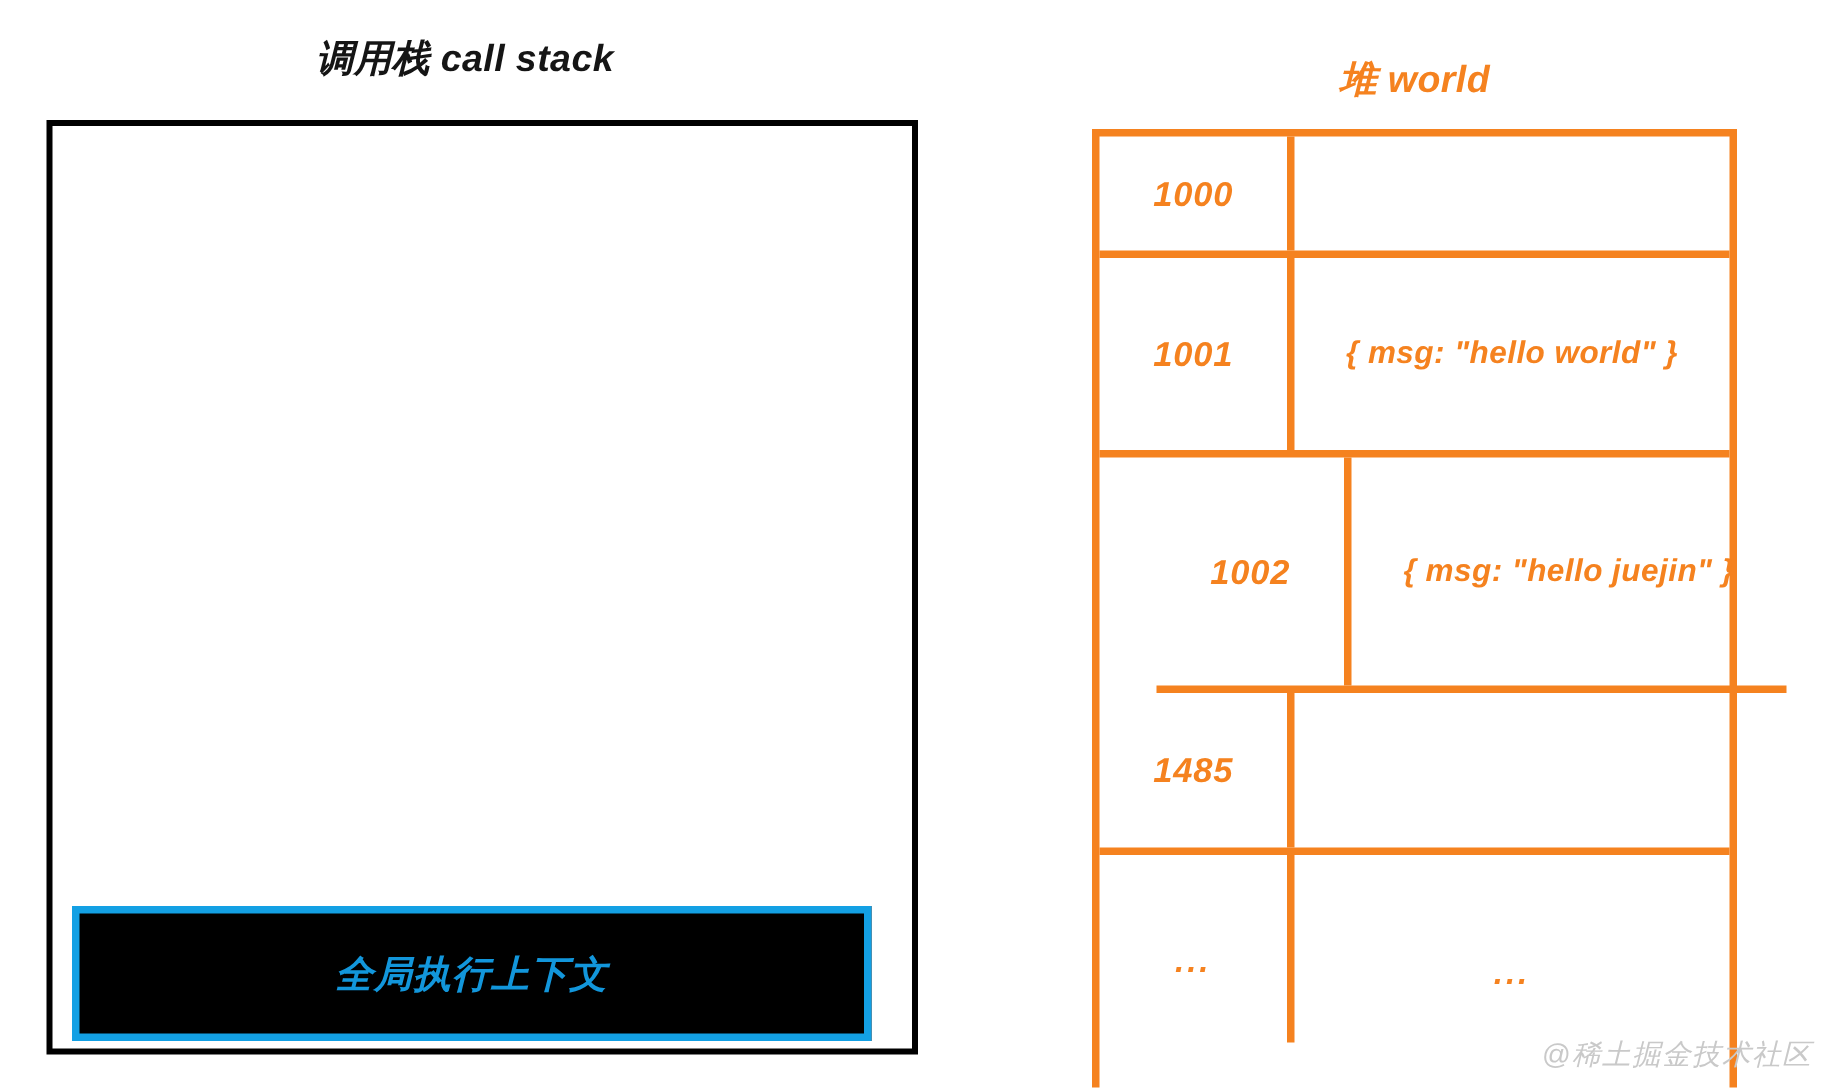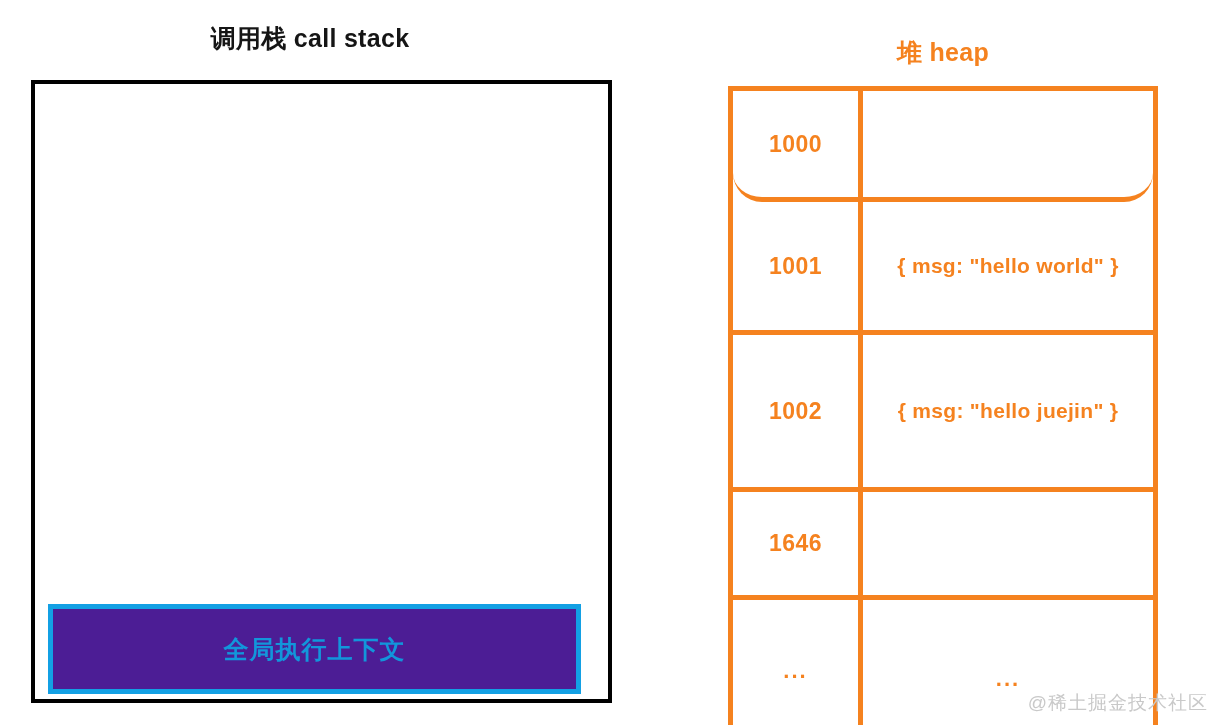--- a/index.html
+++ b/index.html
@@ -13,20 +13,21 @@
     width: 1222px;
     height: 725px;
     position: relative;
     overflow: hidden;
   }
 
   .canvas {
     position: relative;
     width: 1222px;
     height: 725px;
+    font-style: italic;
   }
 
   
   .callstack-title {
     position: absolute;
     left: 0;
     top: 22px;
     width: 620px;
     text-align: center;
     font-size: 25px;
@@ -48,21 +49,21 @@
   }
 
   .global-context-frame {
     position: absolute;
     left: 48px;
     top: 604px;
     width: 533px;
     height: 90px;
     box-sizing: border-box;
     border: 5px solid #13a0e4;
-    background: #4c1d95;
+    background: #000000;
     display: flex;
     align-items: center;
     justify-content: center;
   }
 
   .global-context-label {
     font-size: 25px;
     font-weight: bold;
     color: #1296db;
     letter-spacing: 1px;
@@ -133,23 +134,23 @@
     white-space: nowrap;
   }
 
   .heap-cell-addr.ellipsis,
   .heap-cell-value.ellipsis {
     font-size: 22px;
     letter-spacing: 2px;
   }
 
   
-  .h-r0 { height: 111px; border-radius: 29px; }
+  .h-r0 { height: 81px; }
   .h-r1 { height: 133px; text-align: center; }
-  .h-r2 { height: 157px; }
+  .h-r2 { height: 157px; margin-left: 38px; }
   .h-r3 { height: 108px; }
   .h-r4 { height: 125px; }
 
   .h-r0 .heap-cell-addr { align-items: center; }
   .h-r3 .heap-cell-addr { align-items: center; }
 
   
   .h-r4 .heap-cell-addr { padding-top: 16px; }
   .h-r4 .heap-cell-value { padding-top: 32px; }
 
@@ -171,41 +172,41 @@
 <div class="canvas">
 
   <div class="callstack-title">调用栈 call stack</div>
 
   <div class="callstack-box"></div>
 
   <div class="global-context-frame">
     <span class="global-context-label">全局执行上下文</span>
   </div>
 
-  <div class="heap-title">堆 heap</div>
+  <div class="heap-title">堆 world</div>
 
   <div class="heap-table">
 
     <div class="heap-row h-r0">
       <div class="heap-cell-addr">1000</div>
       <div class="heap-cell-value"></div>
     </div>
 
     <div class="heap-row h-r1">
       <div class="heap-cell-addr">1001</div>
       <div class="heap-cell-value">{ msg: "hello world" }</div>
     </div>
 
     <div class="heap-row h-r2">
       <div class="heap-cell-addr">1002</div>
       <div class="heap-cell-value">{ msg: "hello juejin" }</div>
     </div>
 
     <div class="heap-row h-r3">
-      <div class="heap-cell-addr">1646</div>
+      <div class="heap-cell-addr">1485</div>
       <div class="heap-cell-value"></div>
     </div>
 
     <div class="heap-row h-r4 last-row">
       <div class="heap-cell-addr ellipsis">...</div>
       <div class="heap-cell-value ellipsis">...</div>
     </div>
 
   </div>
 

